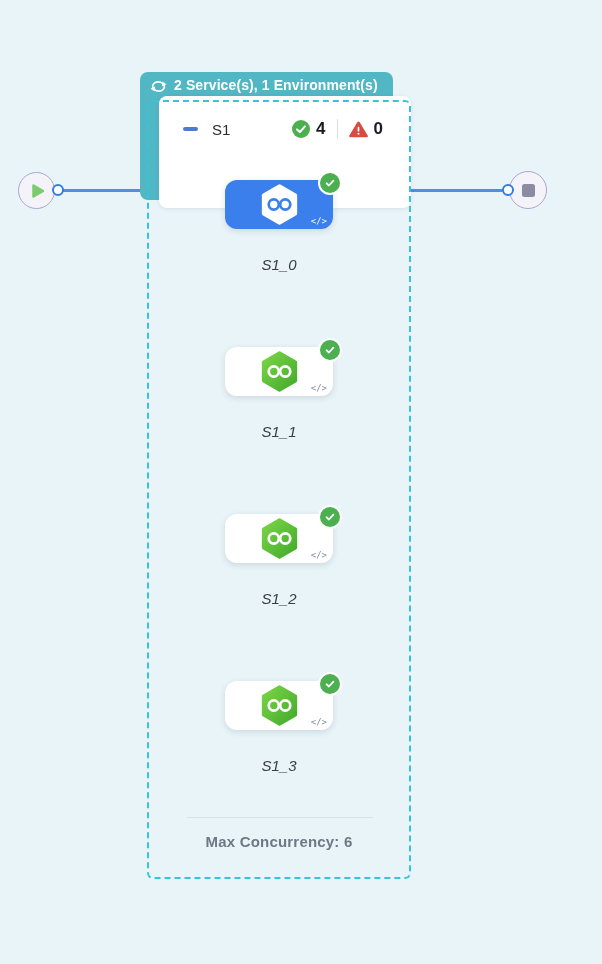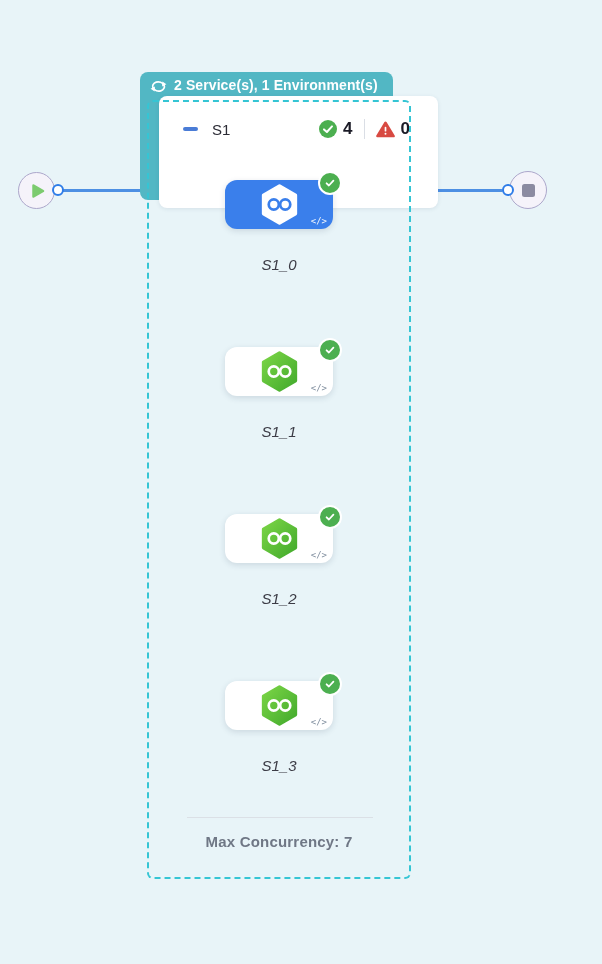--- a/index.html
+++ b/index.html
@@ -30,21 +30,21 @@
     color:#fff;font-size:14px;font-weight:700;letter-spacing:.1px;cursor:pointer;}
 
   
   .dashed-box{position:absolute;left:147px;top:100px;width:264px;height:779px;
     box-sizing:border-box;border:2px dashed #35C5D4;border-radius:6px;z-index:4;
     pointer-events:none;}
 
   
   .stage-card{position:absolute;left:159px;top:96px;width:252px;height:112px;
     background:#fff;border-radius:8px;box-shadow:0 1px 4px rgba(40,60,90,.10);
-    z-index:3;cursor:pointer;padding-left:27px;}
+    z-index:3;cursor:pointer;}
   .stage-row{position:absolute;left:24px;right:28px;top:112px;height:34px;
     display:flex;align-items:center;justify-content:space-between;}
   .stage-row{top:16px;} 
   .stage-left{display:flex;align-items:center;gap:14px;}
   .minus-icon{width:15px;height:3.5px;border-radius:2px;background:#4A7CD6;}
   .stage-name{font-size:15px;font-weight:500;color:#2B2B35;}
   .stage-right{display:flex;align-items:center;gap:6px;}
   .count{font-size:17px;font-weight:600;color:#1A1A26;}
   .count-divider{width:1px;height:20px;background:#DADEE5;margin:0 5px;}
 
@@ -215,15 +215,15 @@
       <span class="check-badge">
         <svg width="12" height="12" viewBox="0 0 12 12">
           <polyline points="2.6,6.3 4.9,8.5 9.4,3.7" fill="none" stroke="#fff" stroke-width="1.8" stroke-linecap="round" stroke-linejoin="round"></polyline>
         </svg>
       </span>
     </div>
     <div class="step-label">S1_3</div>
   </div>
 
   <div class="footer-divider"></div>
-  <div class="max-concurrency">Max Concurrency: 7</div>
+  <div class="max-concurrency">Max Concurrency: 6</div>
 
 </div>
 
 </body></html>

